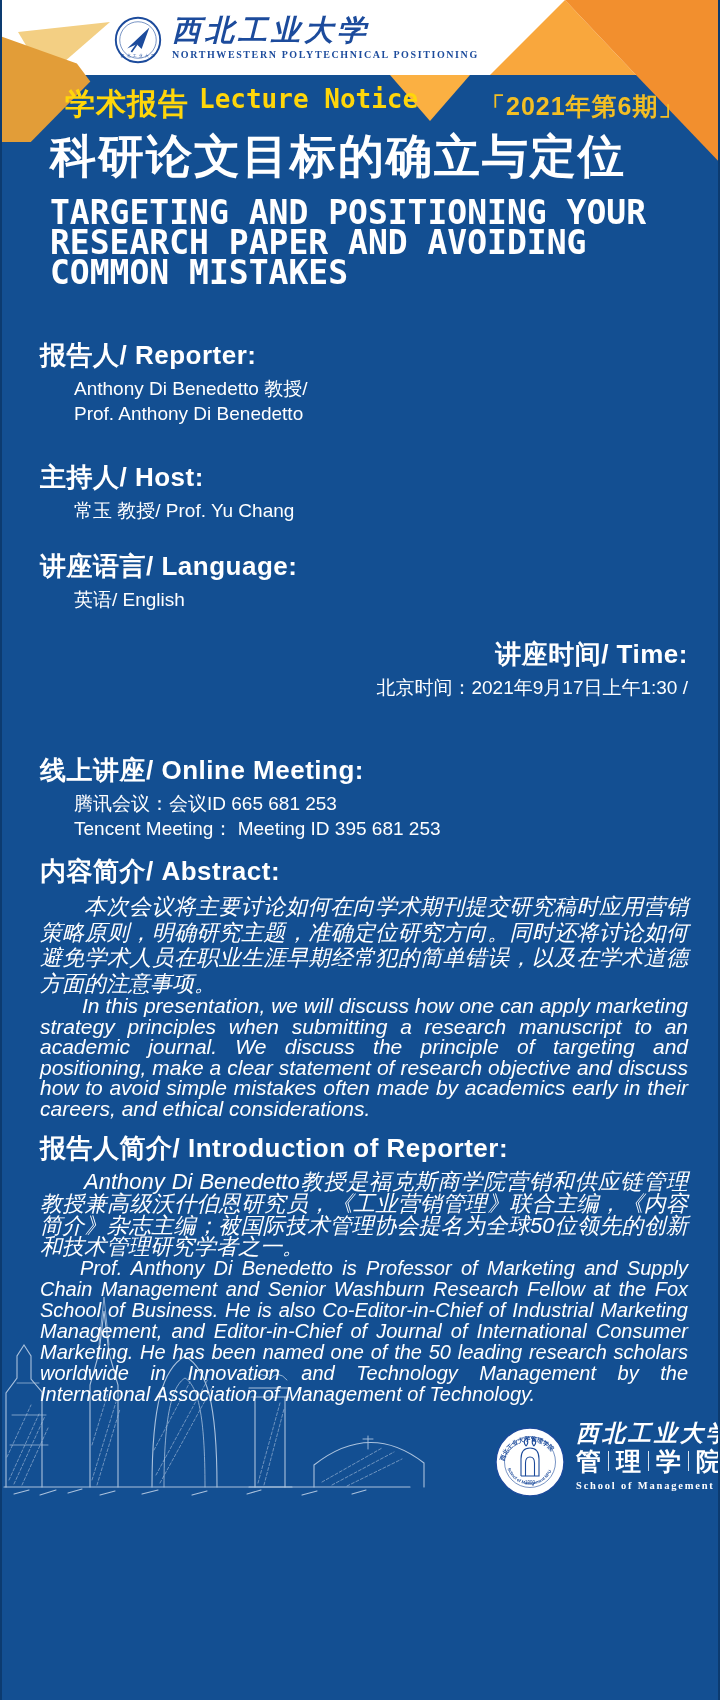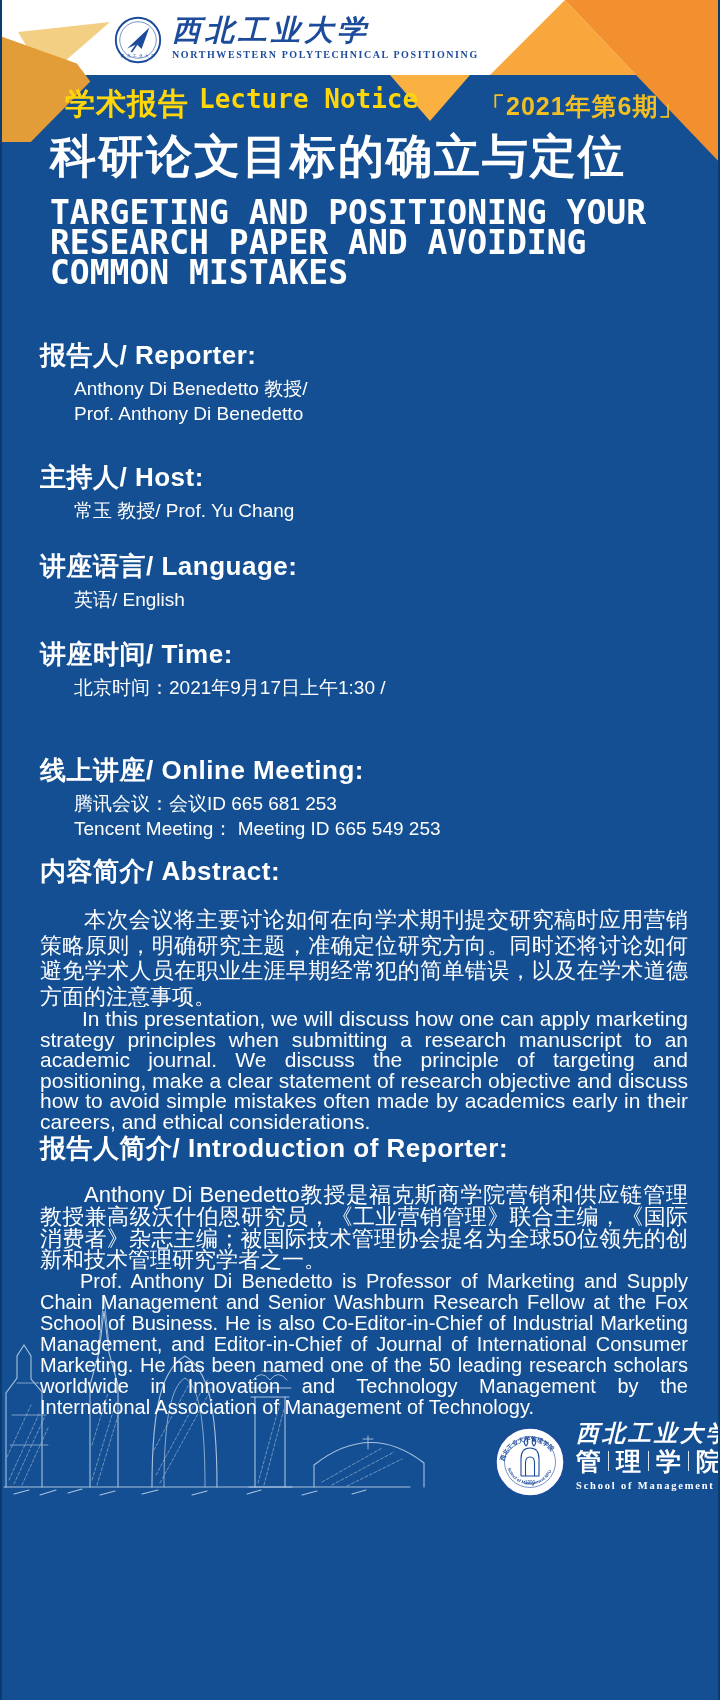--- a/index.html
+++ b/index.html
@@ -48,23 +48,23 @@
   .title-en{
     position:absolute;left:48px;top:198px;z-index:3;
     font-family:"DejaVu Sans Mono",monospace;font-weight:bold;
     font-size:33px;line-height:30px;color:#ffffff;white-space:nowrap;
   }
   
   .section{position:absolute;left:38px;right:30px;z-index:3;}
   .section-label{font-size:26px;font-weight:bold;line-height:26px;color:#ffffff;letter-spacing:0.5px;}
   .section-values{margin:8px 0 0 34px;}
   .section-values .val{font-size:19px;line-height:25px;color:#ffffff;}
-  .s0{top:342px;} .s1{top:464px;} .s2{top:553px;} .s3{top:641px;} .s4{top:757px;}
+  .s0{top:342px;} .s1{top:464px;} .s2{top:553px;} .s3{top:641px;text-align:right;} .s4{top:757px;}
   .s-abstract{top:858px;} .s-intro{top:1135px;}
-  .para-block{margin-top:23px;}
+  .para-block{margin-top:10px;font-style:italic;}
   .para{
     margin:0;text-align:justify;text-indent:2em;color:#ffffff;
   }
   .para-cn-abstract{font-size:22px;line-height:25.5px;}
   .para-en-abstract{font-size:21px;line-height:20.5px;}
   .para-cn-intro{font-size:22px;line-height:21.8px;}
   .para-en-intro{font-size:20px;line-height:21px;}
   
   .sketch{position:absolute;left:0;top:1275px;width:430px;height:235px;z-index:2;}
   .footer-logo{position:absolute;left:492px;top:1420px;z-index:3;display:flex;align-items:flex-start;}
@@ -148,36 +148,36 @@
     <div class="section-label">讲座时间/ Time:</div>
     <div class="section-values">
       <div class="val">北京时间：2021年9月17日上午1:30 /</div>
     </div>
   </div>
 
   <div class="section s4">
     <div class="section-label">线上讲座/ Online Meeting:</div>
     <div class="section-values">
       <div class="val">腾讯会议：会议ID  665 681 253</div>
-      <div class="val">Tencent Meeting：  Meeting ID 665 549 253</div>
+      <div class="val">Tencent Meeting：  Meeting ID 395 681 253</div>
     </div>
   </div>
 
   <div class="section s-abstract">
     <div class="section-label">内容简介/ Abstract:</div>
     <div class="para-block">
       <p class="para para-cn-abstract">本次会议将主要讨论如何在向学术期刊提交研究稿时应用营销策略原则，明确研究主题，准确定位研究方向。同时还将讨论如何避免学术人员在职业生涯早期经常犯的简单错误，以及在学术道德方面的注意事项。</p>
       <p class="para para-en-abstract">In this presentation, we will discuss how one can apply marketing strategy principles when submitting a research manuscript to an academic journal.  We discuss the principle of targeting and positioning, make a clear statement of research objective and discuss how to avoid simple mistakes often made by academics early in their careers, and ethical considerations.</p>
     </div>
   </div>
 
   <div class="section s-intro">
     <div class="section-label">报告人简介/ Introduction of Reporter:</div>
     <div class="para-block">
-      <p class="para para-cn-intro">Anthony Di Benedetto教授是福克斯商学院营销和供应链管理教授兼高级沃什伯恩研究员，《工业营销管理》联合主编，《国际消费者》杂志主编；被国际技术管理协会提名为全球50位领先的创新和技术管理研究学者之一。</p>
+      <p class="para para-cn-intro">Anthony Di Benedetto教授是福克斯商学院营销和供应链管理教授兼高级沃什伯恩研究员，《工业营销管理》联合主编，《内容简介》杂志主编；被国际技术管理协会提名为全球50位领先的创新和技术管理研究学者之一。</p>
       <p class="para para-en-intro">Prof. Anthony Di Benedetto is Professor of Marketing and Supply Chain Management and Senior Washburn Research Fellow at the Fox School of Business.  He is also Co-Editor-in-Chief of Industrial Marketing Management, and Editor-in-Chief of Journal of International Consumer Marketing.  He has been named one of the 50 leading research scholars worldwide in Innovation and Technology Management by the International Association of Management of Technology.</p>
     </div>
   </div>
 
   <svg class="sketch" viewBox="0 0 430 235">
     <g stroke="#dde8f6" fill="none" stroke-width="1.1" opacity="0.75" stroke-linecap="round">
       <path d="M2,212 L408,212"></path>
       <path d="M12,219 l15,-4 M38,220 l16,-5 M66,218 l14,-4 M98,220 l15,-4 M140,219 l16,-4 M190,220 l15,-4 M245,219 l14,-4 M300,220 l15,-4 M350,219 l14,-4"></path>
 
       <path d="M4,212 V118 l11,-15 v-22 l7,-11 7,11 v23 l11,13 V212"></path>

